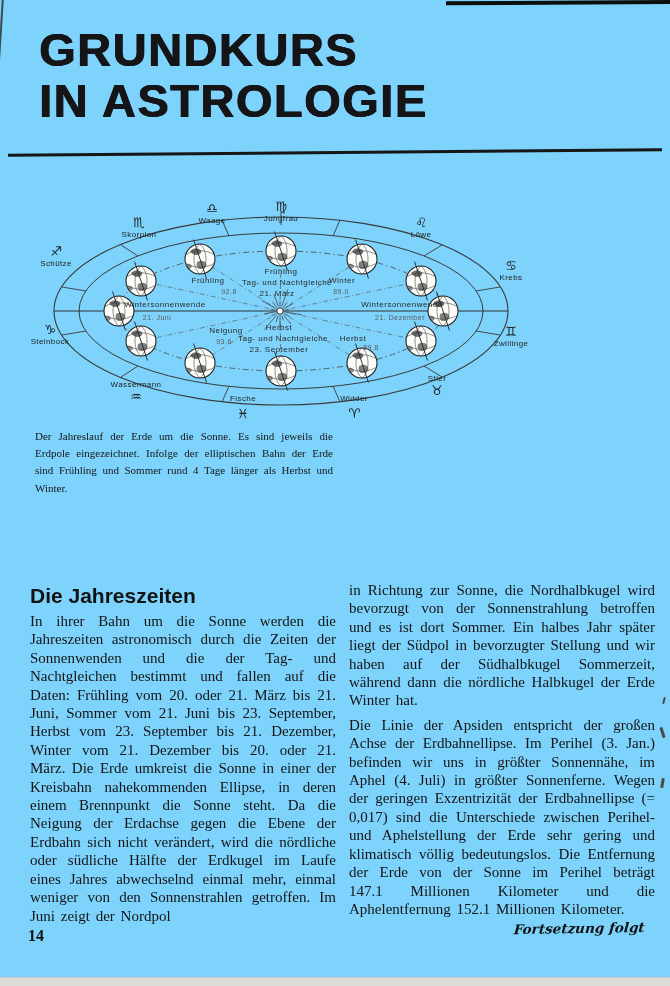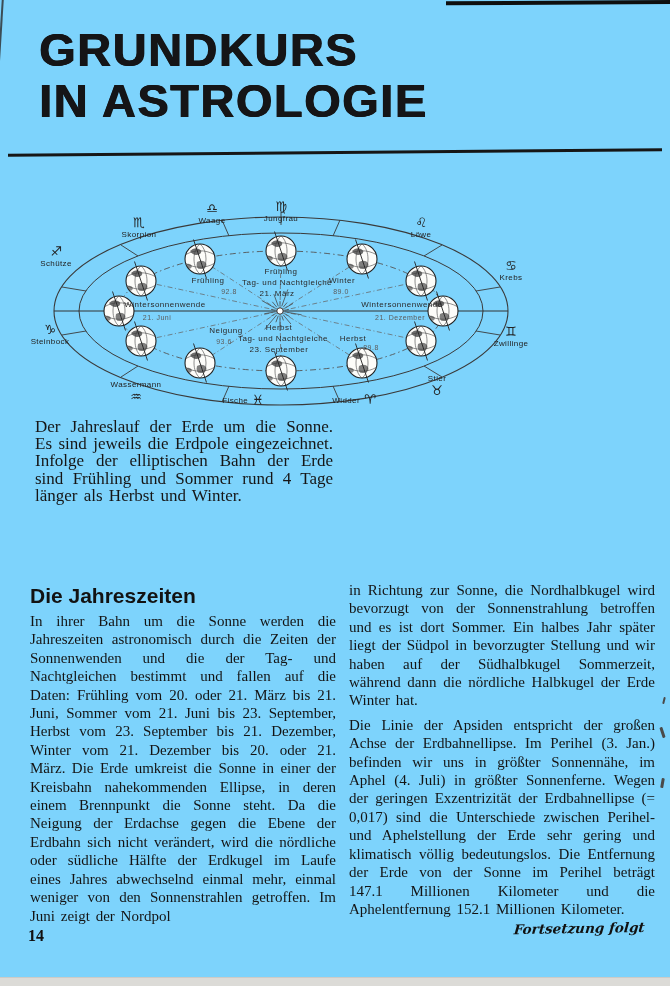--- a/index.html
+++ b/index.html
@@ -29,32 +29,32 @@
 
   
   #diagram{position:absolute;left:0;top:195px;width:670px;height:222px;}
   #diagram svg{position:absolute;left:0;top:0;}
   .zod{position:absolute;display:flex;flex-direction:column;align-items:center;
        transform:translateX(-50%);color:#222;white-space:nowrap;}
   .zod .zg{font-family:"DejaVu Sans",sans-serif;font-size:13px;line-height:13px;}
   .zod .zn{font-family:"Liberation Sans",sans-serif;font-size:8px;letter-spacing:.4px;margin-top:1px;}
   .zod.rev{flex-direction:column-reverse;}
   .zod.rev .zn{margin-top:0;margin-bottom:1px;}
-  .zod.row{flex-direction:row;gap:4px;align-items:center;}
+  .zod.row{flex-direction:column;gap:4px;align-items:center;}
   .z0{left:56px;top:50px;}  .z1{left:139px;top:21px;} .z2{left:212px;top:7px;}
   .z3{left:281px;top:5px;}  .z4{left:421px;top:21px;} .z5{left:511px;top:64px;}
   .z6{left:50px;top:128px;} .z7{left:136px;top:185px;}.z8{left:243px;top:198px;}
   .z9{left:354px;top:198px;text-align:right;}.z10{left:437px;top:179px;}.z11{left:511px;top:130px;}
 
   .dlab{position:absolute;transform:translateX(-50%);font-family:"Liberation Sans",sans-serif;
         font-size:8px;letter-spacing:.5px;color:#2a2a2a;white-space:nowrap;}
   .dnum{font-size:7px;color:#5c5c5c;}
 
   
-  .caption{position:absolute;left:35px;top:418px;width:298px;font-size:17px;line-height:17.2px;
+  .caption{position:absolute;left:35px;top:428px;width:298px;font-size:11px;line-height:17.2px;
            text-align:justify;word-spacing:2px;color:#161616;}
   .heading{position:absolute;left:30px;top:584px;font-family:"Liberation Sans",sans-serif;
            font-weight:700;font-size:21px;color:#121212;}
   .col{position:absolute;width:306px;font-size:15px;line-height:18.4px;text-align:justify;
        word-spacing:2px;color:#141414;}
   .col-left{left:30px;top:612px;height:318px;overflow:hidden;}
   .col-right{left:349px;top:581px;height:358px;overflow:hidden;}
   .col p{margin:0 0 6px 0;}
   .pagenum{position:absolute;left:28px;top:927px;font-weight:700;font-size:16px;color:#111;}
   .continuation{position:absolute;left:514px;top:920px;font-family:"DejaVu Serif",serif;

